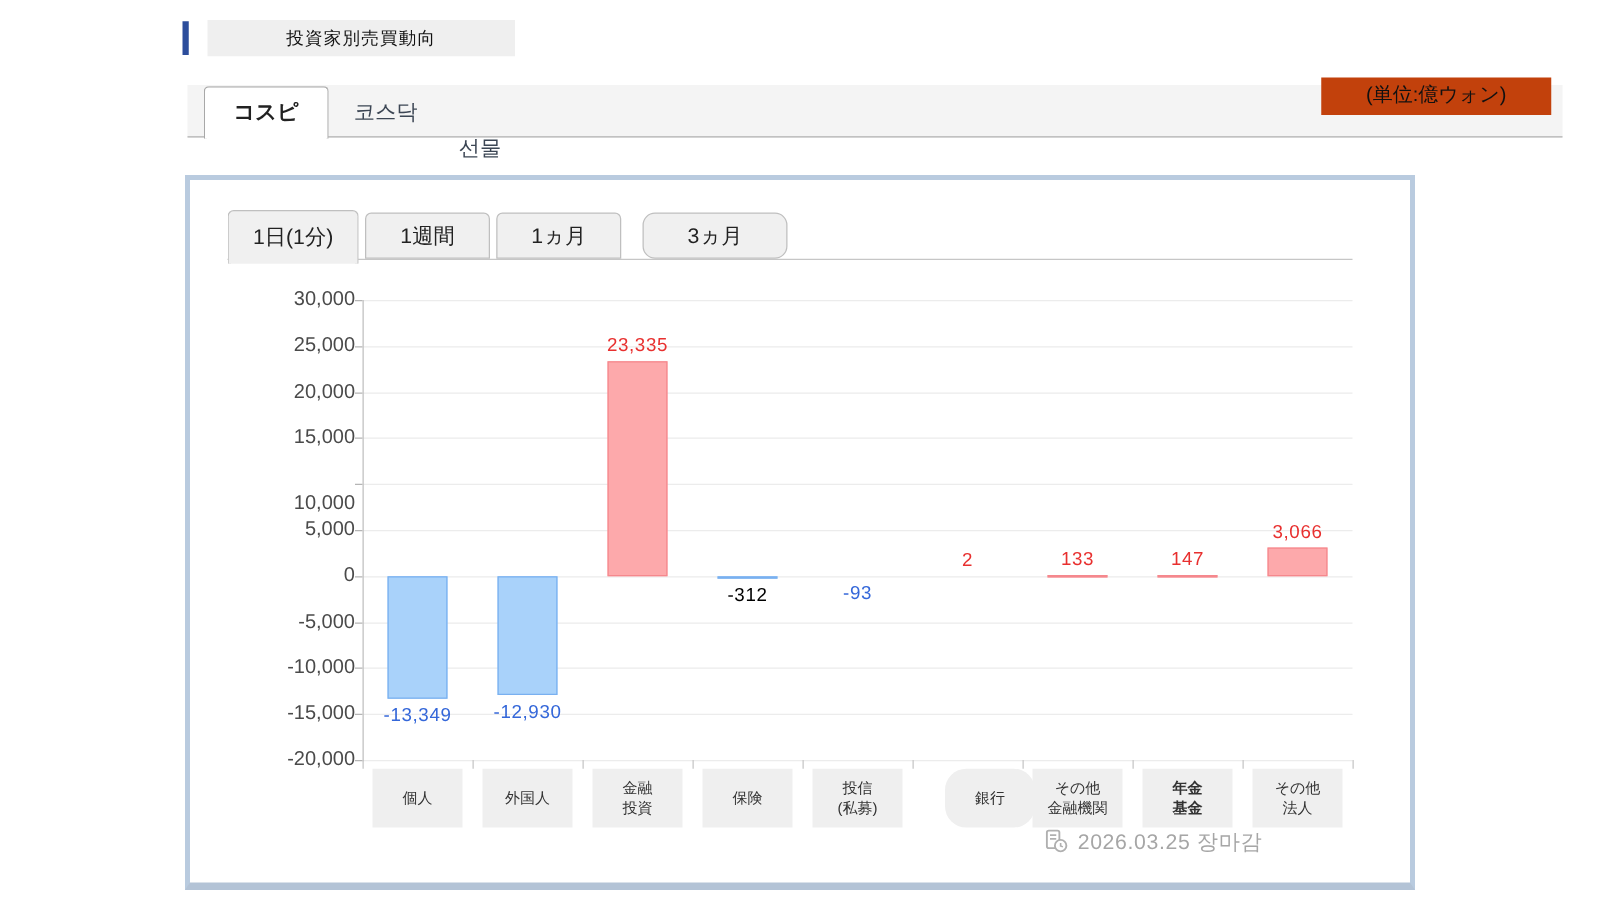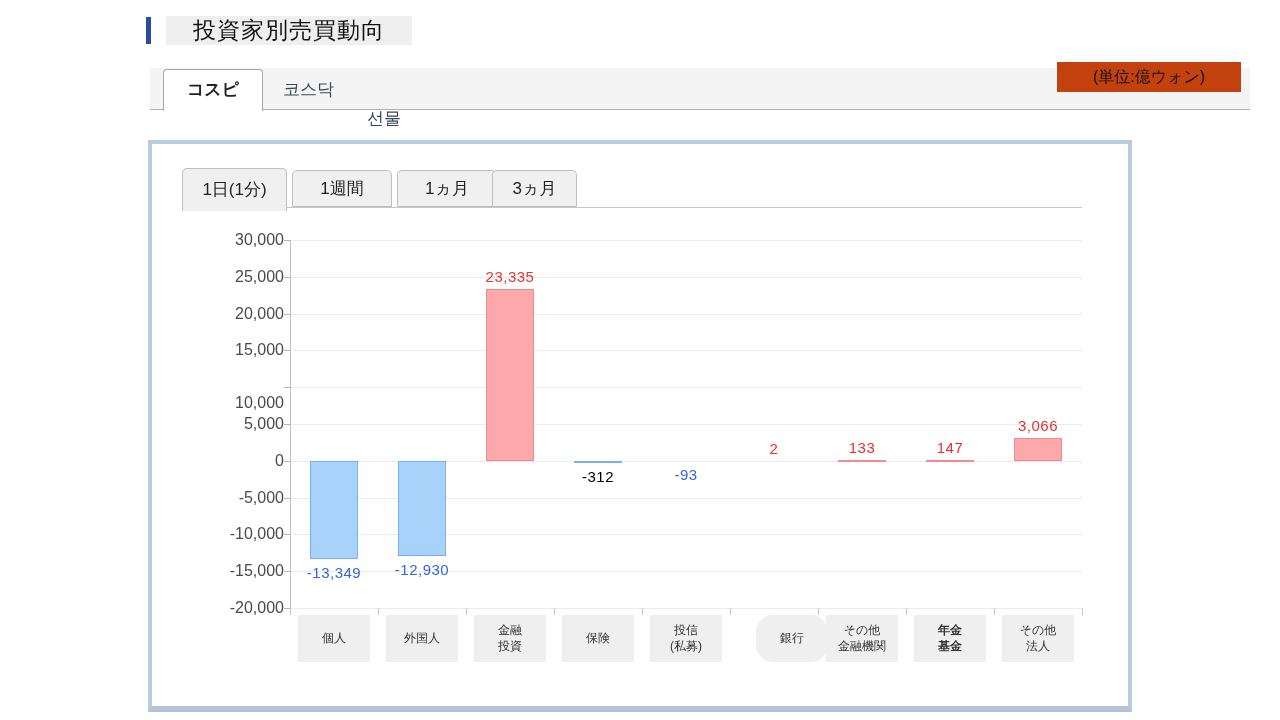--- a/index.html
+++ b/index.html
@@ -3,21 +3,21 @@
 <meta charset="utf-8">
 <style>
   * { margin: 0; padding: 0; box-sizing: border-box; }
   html,body { width: 1280px; height: 720px; background: #fff; overflow: hidden;
               font-family: "Liberation Sans", sans-serif; }
   .abs { position: absolute; }
 
   
   .title-accent { left: 146px; top: 17px; width: 5px; height: 27px; background: #2c4d9c; }
   .page-title   { left: 166px; top: 16px; width: 246px; height: 29px; background: #efefef;
-                  font-size: 23px; color: #111; text-align: center; line-height: 29px; letter-spacing: 1px; }
+                  font-size: 14px; color: #111; text-align: center; line-height: 29px; letter-spacing: 1px; }
   .unit-label   { left: 1057px; top: 62px; width: 184px; height: 30px; background: #c2410c;
                   font-size: 16px; color: #111; text-align: center; line-height: 30px; z-index: 5; }
 
   
   .market-strip { left: 150px; top: 68px; width: 1100px; height: 42px; background: #f4f4f4;
                   border-bottom: 1px solid #b0b0b0; }
   .market-tab-active { left: 163px; top: 69px; width: 100px; height: 42px; background: #fff;
                   border: 1px solid #a8a8a8; border-bottom: none; border-radius: 4px 4px 0 0;
                   font-size: 17px; font-weight: bold; color: #222; text-align: center; line-height: 40px;
                   z-index: 3; cursor: pointer; }
@@ -70,21 +70,21 @@
 <div class="abs market-link k1">코스닥</div>
 <div class="abs market-link k2">선물</div>
 
 <div class="abs panel">
   <div class="panel-inner">
     <div class="abs period-divider"></div>
     <div id="period-tabs">
         <div class="ptab active" style="left: 30px; width: 105px;">1日(1分)</div>
         <div class="ptab idle" style="left: 140px; width: 100px;">1週間</div>
         <div class="ptab idle" style="left: 245px; width: 100px;">1ヵ月</div>
-        <div class="ptab idle" style="left: 340px; width: 85px;">3ヵ月</div>
+        <div class="ptab idle" style="left: 362px; width: 116px; border-radius: 10px;">3ヵ月</div>
       </div>
     <div class="abs plot" id="plot">
         <div class="gridline" style="top: 0px;"></div>
         <div class="y-tick" style="top: 0px;"></div>
         <div class="gridline" style="top: 36.8px;"></div>
         <div class="y-tick" style="top: 36.8px;"></div>
         <div class="gridline" style="top: 73.6px;"></div>
         <div class="y-tick" style="top: 73.6px;"></div>
         <div class="gridline" style="top: 110.4px;"></div>
         <div class="y-tick" style="top: 110.4px;"></div>
@@ -152,14 +152,24 @@
         <div class="cat-box" style="left: 498px;">投信
 (私募)</div>
         <div class="cat-box" style="left: 604px; border-radius: 17px;">銀行</div>
         <div class="cat-box" style="left: 674px;">その他
 金融機関</div>
         <div class="cat-box" style="left: 762px; font-weight: bold;">年金
 基金</div>
         <div class="cat-box" style="left: 850px;">その他
 法人</div>
       </div>
+    <div class="chart-footer">
+      <svg width="20" height="20" viewBox="0 0 20 20">
+        <rect x="2.5" y="1.5" width="10" height="14" rx="1.5" fill="none" stroke="#b0b0b0" stroke-width="1.5"></rect>
+        <line x1="5" y1="5" x2="10" y2="5" stroke="#b0b0b0" stroke-width="1.4"></line>
+        <line x1="5" y1="8" x2="10" y2="8" stroke="#b0b0b0" stroke-width="1.4"></line>
+        <circle cx="13.5" cy="13.5" r="4.6" fill="#fff" stroke="#b0b0b0" stroke-width="1.5"></circle>
+        <polyline points="13.5,11.3 13.5,13.7 15.3,14.5" fill="none" stroke="#b0b0b0" stroke-width="1.3"></polyline>
+      </svg>
+      <span>2026.03.25 장마감</span>
+    </div>
   </div>
 </div>
 
 </body></html>

